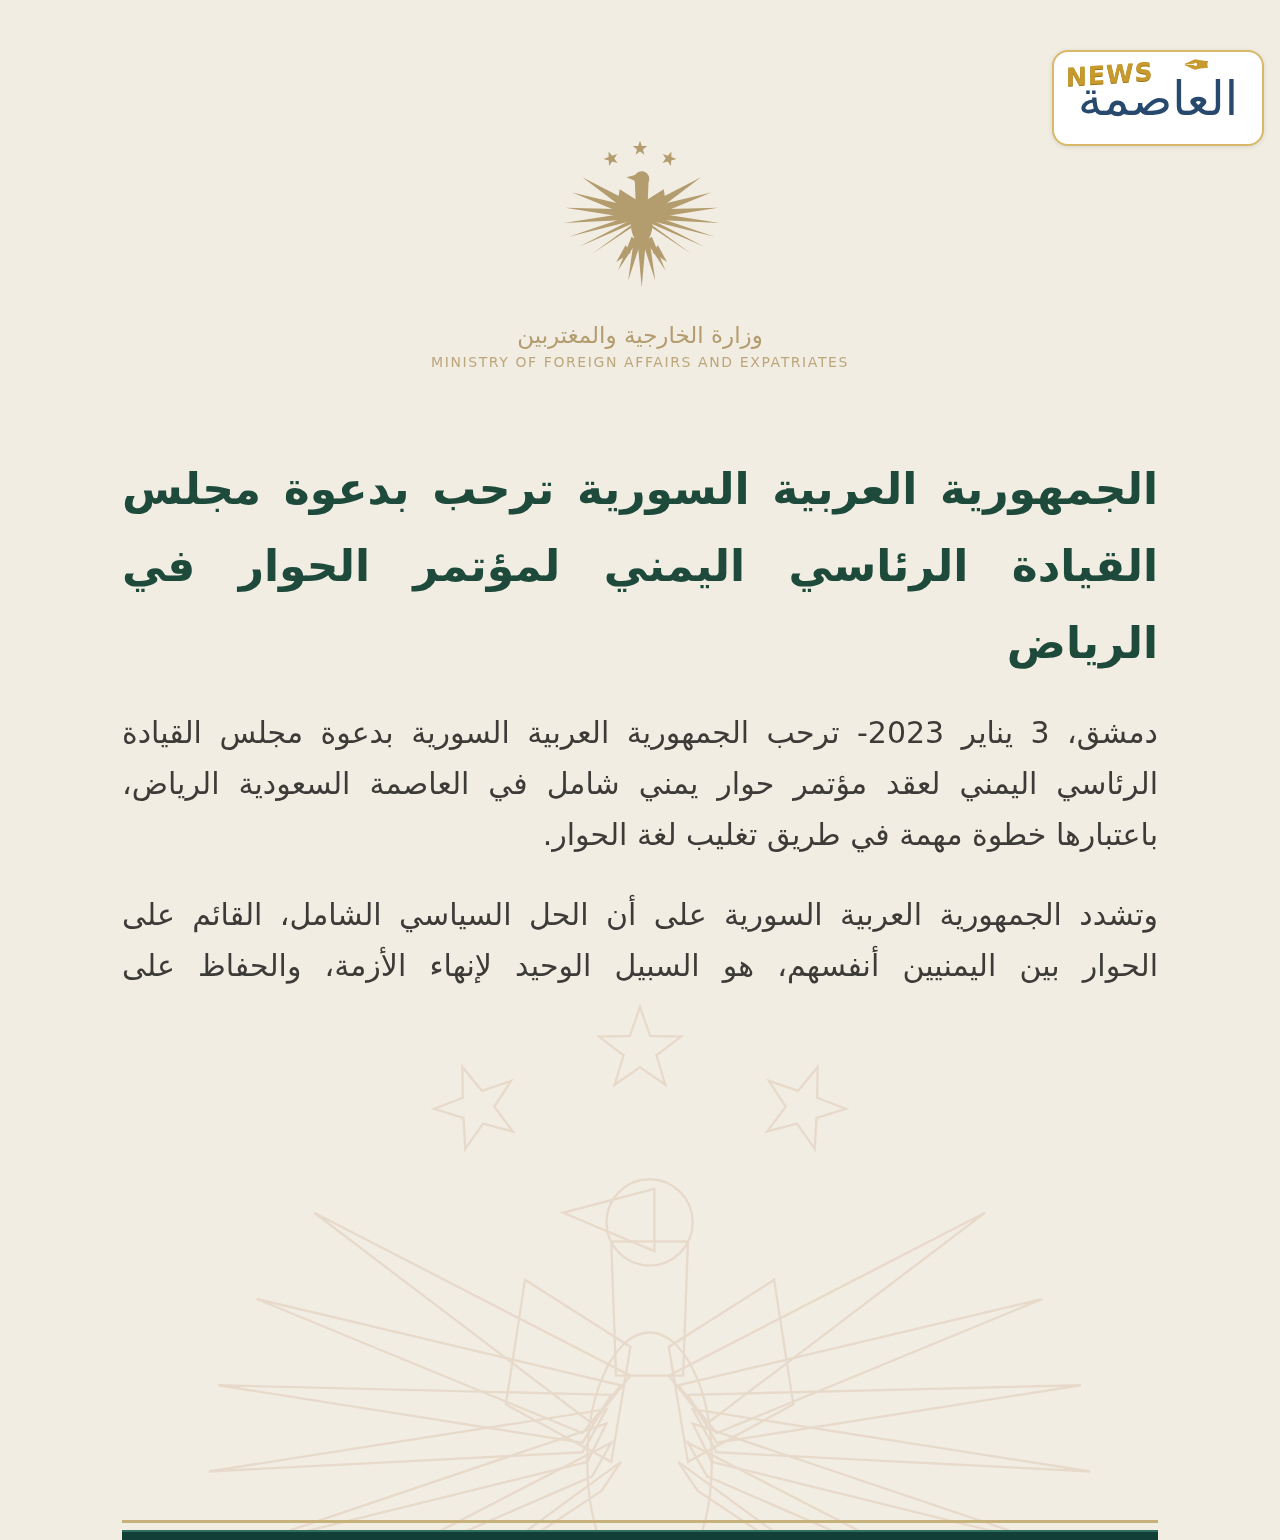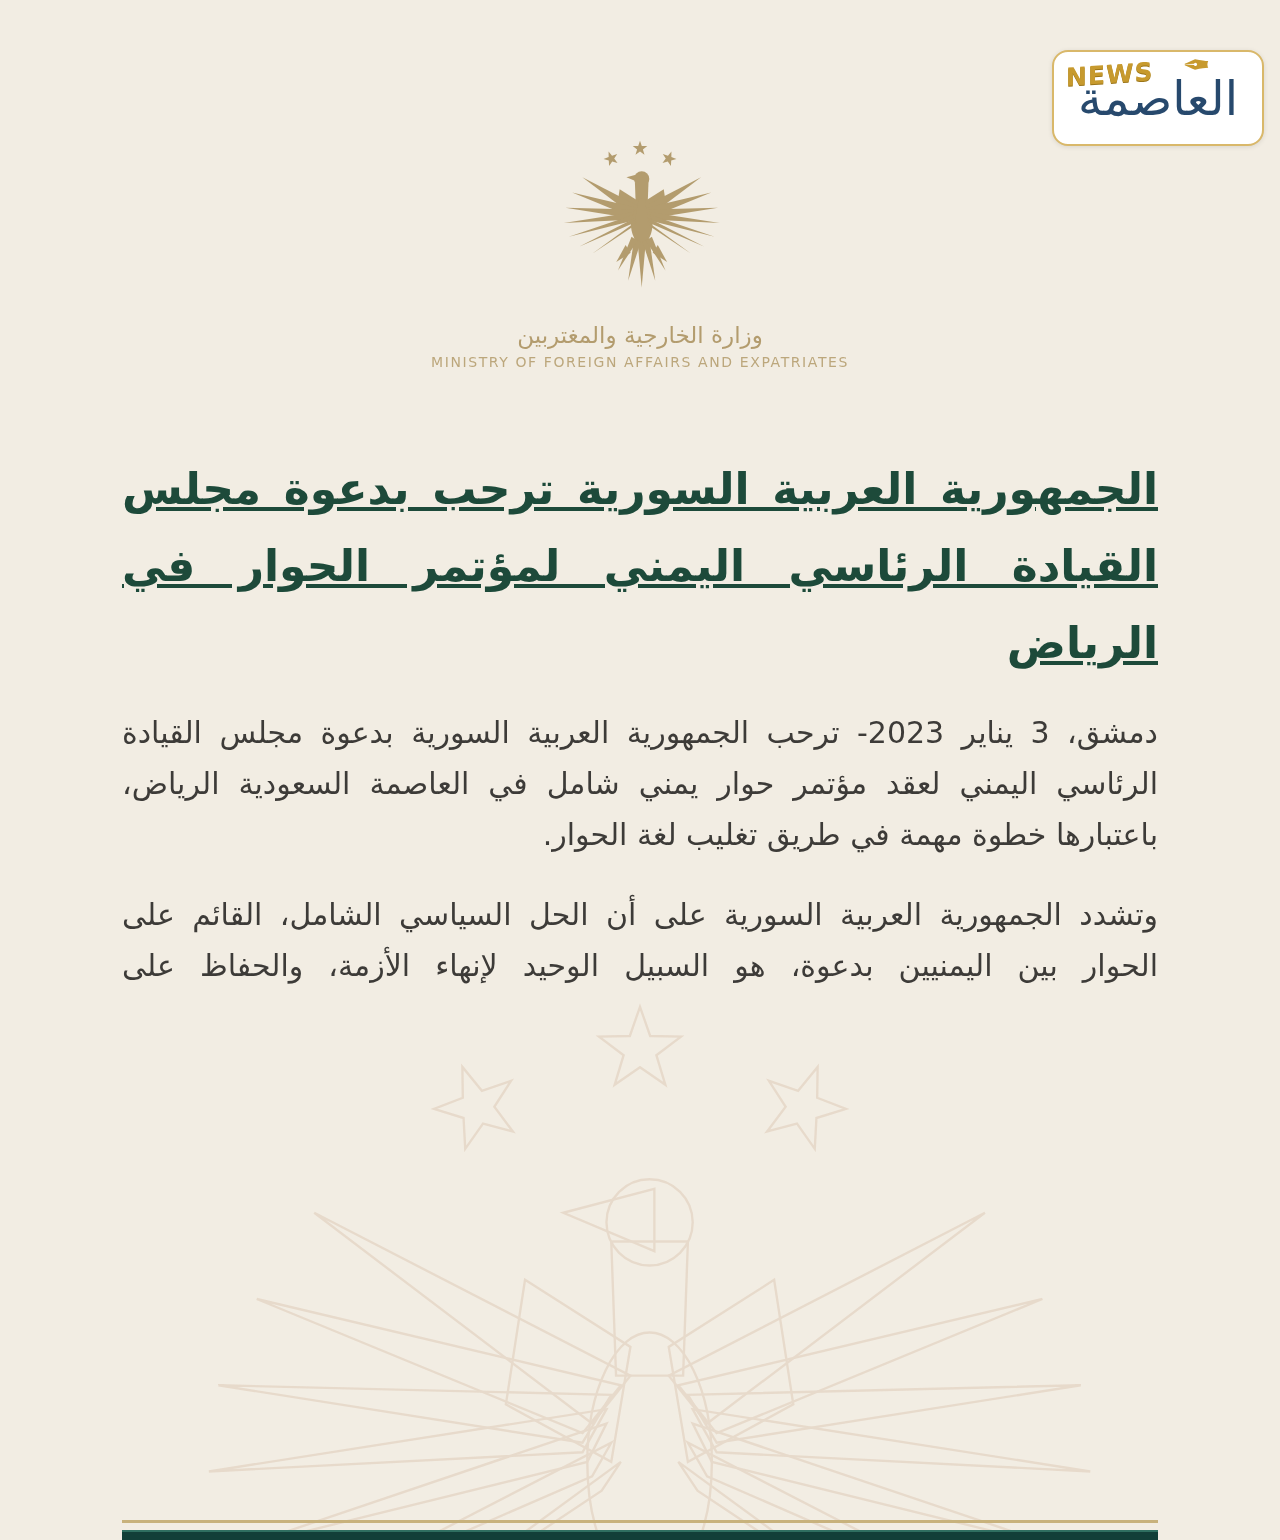--- a/index.html
+++ b/index.html
@@ -38,21 +38,21 @@
 
   
   .emblem{position:absolute;top:140px;left:0;right:0;text-align:center;}
   .emblem-svg{width:212px;height:178px;fill:#b39c6e;}
   .emblem-ar{font-size:23px;font-weight:normal;color:#b39c6e;direction:rtl;margin-top:0;}
   .emblem-en{font-size:14px;letter-spacing:1.6px;color:#bca77c;margin-top:6px;}
 
   
   .article{position:absolute;right:122px;left:122px;top:450px;direction:rtl;}
   .headline{color:#1d4a3a;font-weight:bold;font-size:44px;line-height:77px;}
-  .hline{text-align:justify;text-align-last:justify;text-decoration:underline;}
+  .hline{text-align:justify;text-align-last:justify;}
   .body-copy{margin-top:26px;color:#3d3b38;font-size:30px;line-height:51px;}
   .para{margin-bottom:29px;}
   .bline.just{text-align:justify;text-align-last:justify;}
   .bline.end{text-align:right;}
 
   
   .footer-line{position:absolute;left:122px;right:122px;top:1520px;height:3px;background:#c8b27c;}
   .footer-bar{position:absolute;left:122px;right:122px;top:1530px;height:10px;
     background:linear-gradient(#2f6f60 0,#2f6f60 2px,#123f38 2px);}
 </style>
@@ -130,19 +130,19 @@
   </div>
 
   <div class="body-copy">
     <div class="para">
       <div class="bline just">دمشق، 3 يناير 2023- ترحب الجمهورية العربية السورية بدعوة مجلس القيادة</div>
       <div class="bline just">الرئاسي اليمني لعقد مؤتمر حوار يمني شامل في العاصمة السعودية الرياض،</div>
       <div class="bline end">باعتبارها خطوة مهمة في طريق تغليب لغة الحوار.</div>
     </div>
     <div class="para">
       <div class="bline just">وتشدد الجمهورية العربية السورية على أن الحل السياسي الشامل، القائم على</div>
-      <div class="bline just">الحوار بين اليمنيين بدعوة، هو السبيل الوحيد لإنهاء الأزمة، والحفاظ على</div>
+      <div class="bline just">الحوار بين اليمنيين أنفسهم، هو السبيل الوحيد لإنهاء الأزمة، والحفاظ على</div>
     </div>
   </div>
 </div>
 
 <div class="footer-line"></div>
 <div class="footer-bar"></div>
 
 </body></html>

